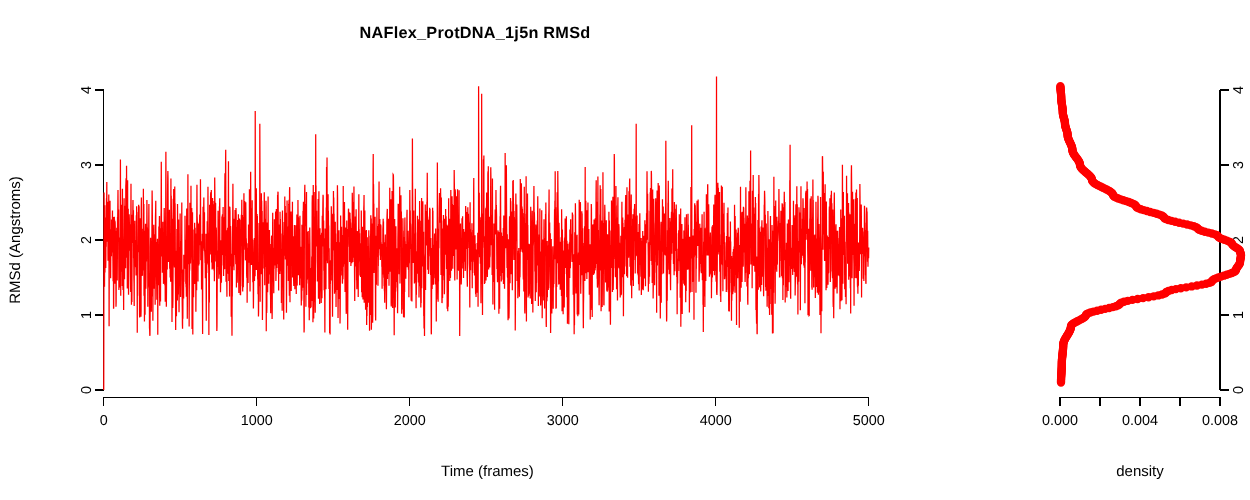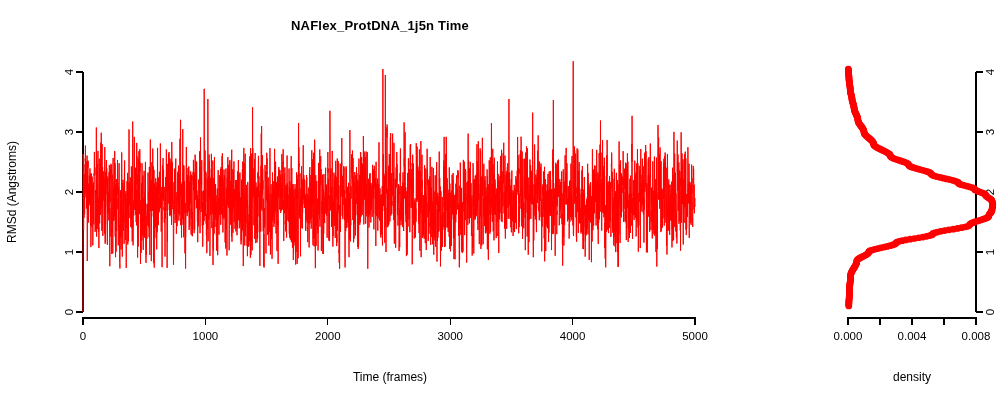--- a/index.html
+++ b/index.html
@@ -63,21 +63,21 @@
     font-family: "Liberation Sans", sans-serif;
     font-size: 12px;
     fill: #000000;
   }
 </style>
 </head>
 <body>
 
 <div id="figure">
 
-  <div id="plot-title">NAFlex_ProtDNA_1j5n Time</div>
+  <div id="plot-title">NAFlex_ProtDNA_1j5n RMSd</div>
 
   <div id="trace-panel">
     <svg id="trace-svg" width="760" height="400">
 
       <path id="trace-yaxis" class="axis-line" d="M 76 312 L 83 312 M 83 312 L 83 72 M 76 312 L 83 312 M 76 252 L 83 252 M 76 192 L 83 192 M 76 132 L 83 132 M 76 72 L 83 72"></path>
       <g id="trace-yticklabels">
           <text x="70" y="312" class="tick-label" text-anchor="middle" transform="rotate(-90 70 312)" dominant-baseline="middle">0</text>
           <text x="70" y="252" class="tick-label" text-anchor="middle" transform="rotate(-90 70 252)" dominant-baseline="middle">1</text>
           <text x="70" y="192" class="tick-label" text-anchor="middle" transform="rotate(-90 70 192)" dominant-baseline="middle">2</text>
           <text x="70" y="132" class="tick-label" text-anchor="middle" transform="rotate(-90 70 132)" dominant-baseline="middle">3</text>

